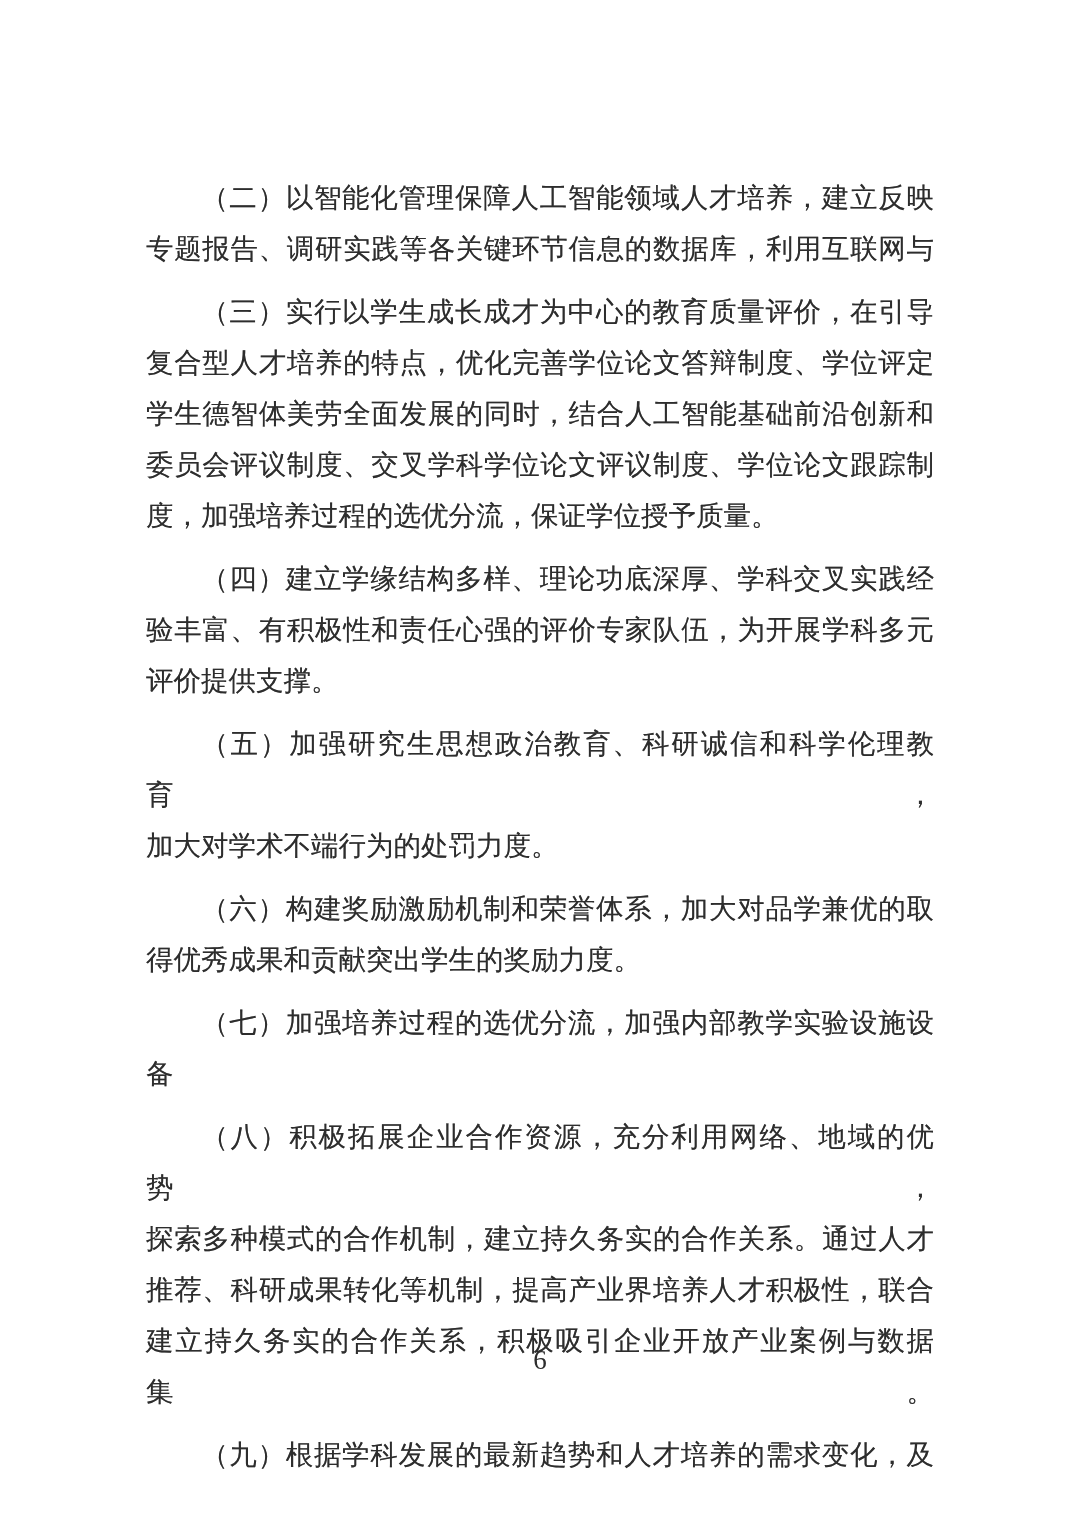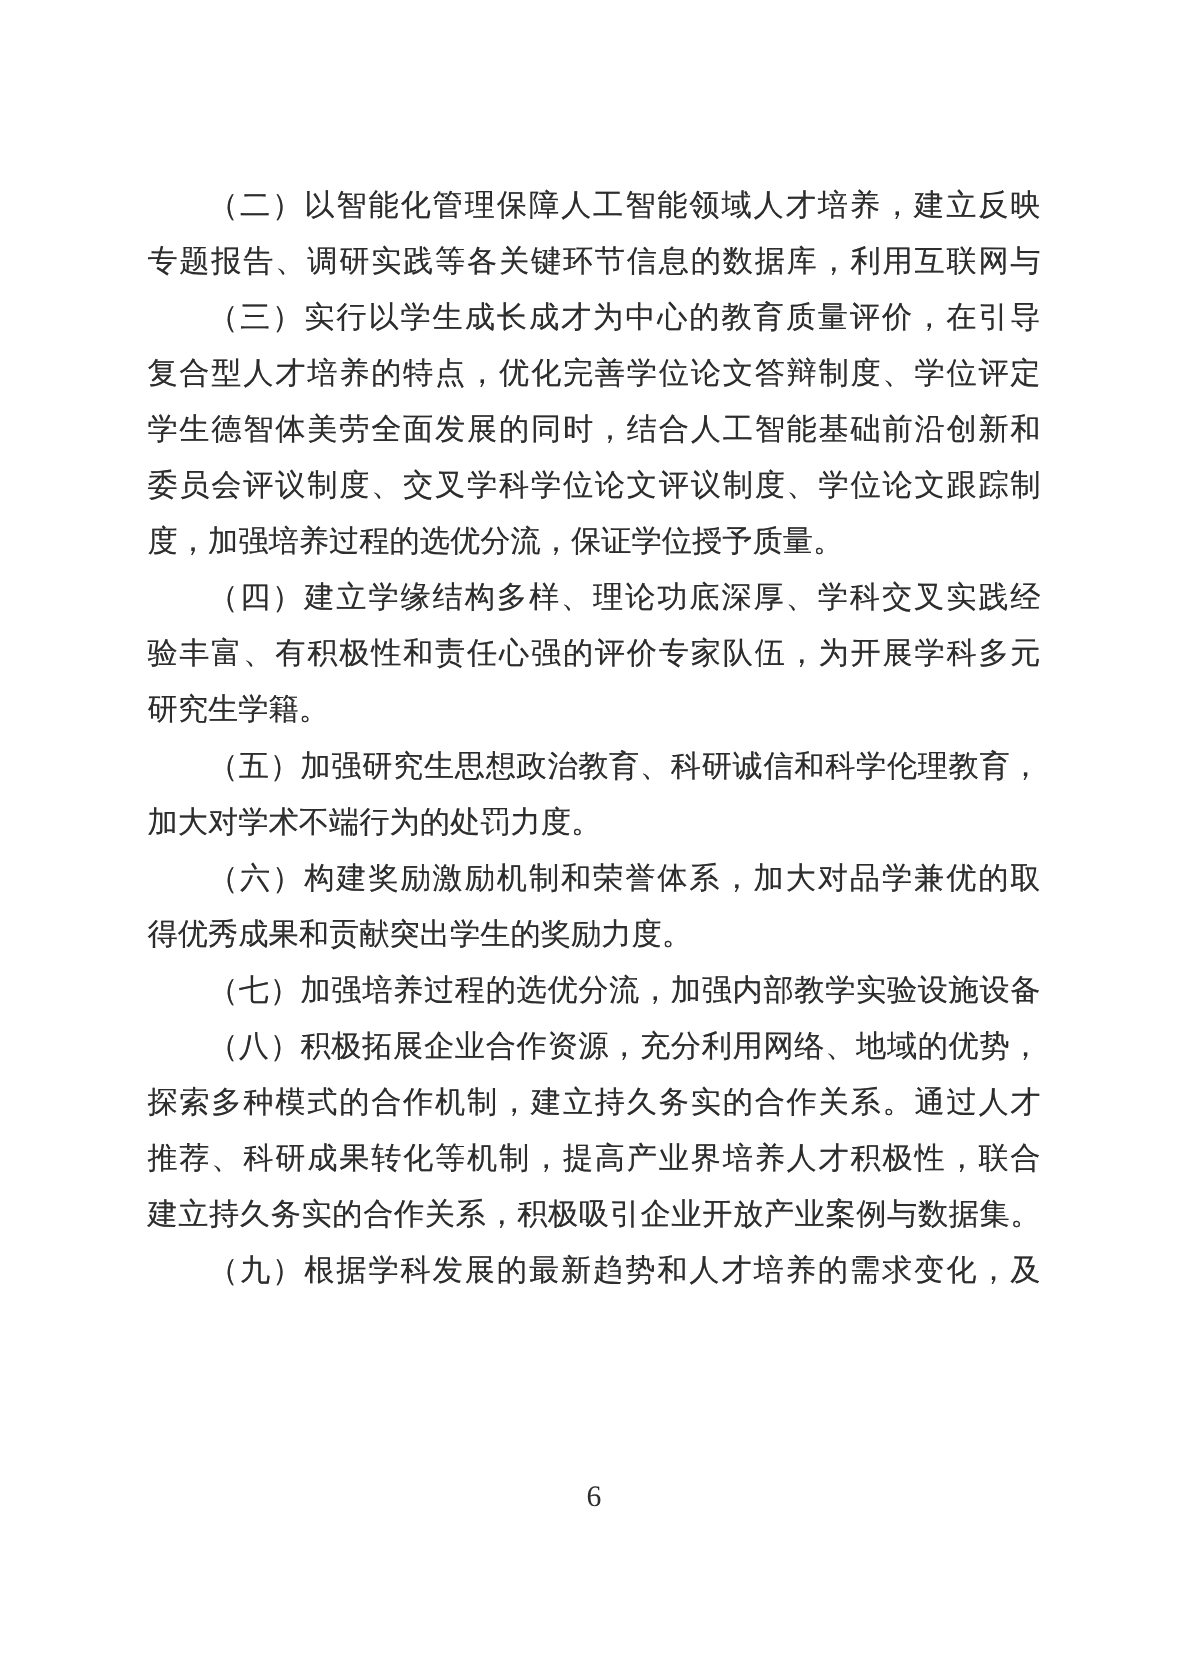--- a/index.html
+++ b/index.html
@@ -23,21 +23,21 @@
     position: absolute;
     left: 134px;
     top: 160px;
     width: 812px;
     font-size: 27.5px;
     line-height: 51px;
     color: #2d2d2d;
     text-shadow: 0 0 0.6px rgba(45,45,45,0.55);
   }
   .paragraph {
-    margin: 0;
+    margin: 12px;
   }
   .line {
     text-align: justify;
     text-align-last: justify;
   }
   .line.indent {
     text-indent: 2em;
   }
   .line.short {
     text-align-last: left;
@@ -65,21 +65,21 @@
       <div class="paragraph">
         <div class="line indent">（三）实行以学生成长成才为中心的教育质量评价，在引导</div>
         <div class="line">复合型人才培养的特点，优化完善学位论文答辩制度、学位评定</div>
         <div class="line">学生德智体美劳全面发展的同时，结合人工智能基础前沿创新和</div>
         <div class="line">委员会评议制度、交叉学科学位论文评议制度、学位论文跟踪制</div>
         <div class="line short">度，加强培养过程的选优分流，保证学位授予质量。</div>
       </div>
       <div class="paragraph">
         <div class="line indent">（四）建立学缘结构多样、理论功底深厚、学科交叉实践经</div>
         <div class="line">验丰富、有积极性和责任心强的评价专家队伍，为开展学科多元</div>
-        <div class="line short">研究生学籍。</div>
+        <div class="line short">评价提供支撑。</div>
       </div>
       <div class="paragraph">
         <div class="line indent">（五）加强研究生思想政治教育、科研诚信和科学伦理教育，</div>
         <div class="line short">加大对学术不端行为的处罚力度。</div>
       </div>
       <div class="paragraph">
         <div class="line indent">（六）构建奖励激励机制和荣誉体系，加大对品学兼优的取</div>
         <div class="line short">得优秀成果和贡献突出学生的奖励力度。</div>
       </div>
       <div class="paragraph">

